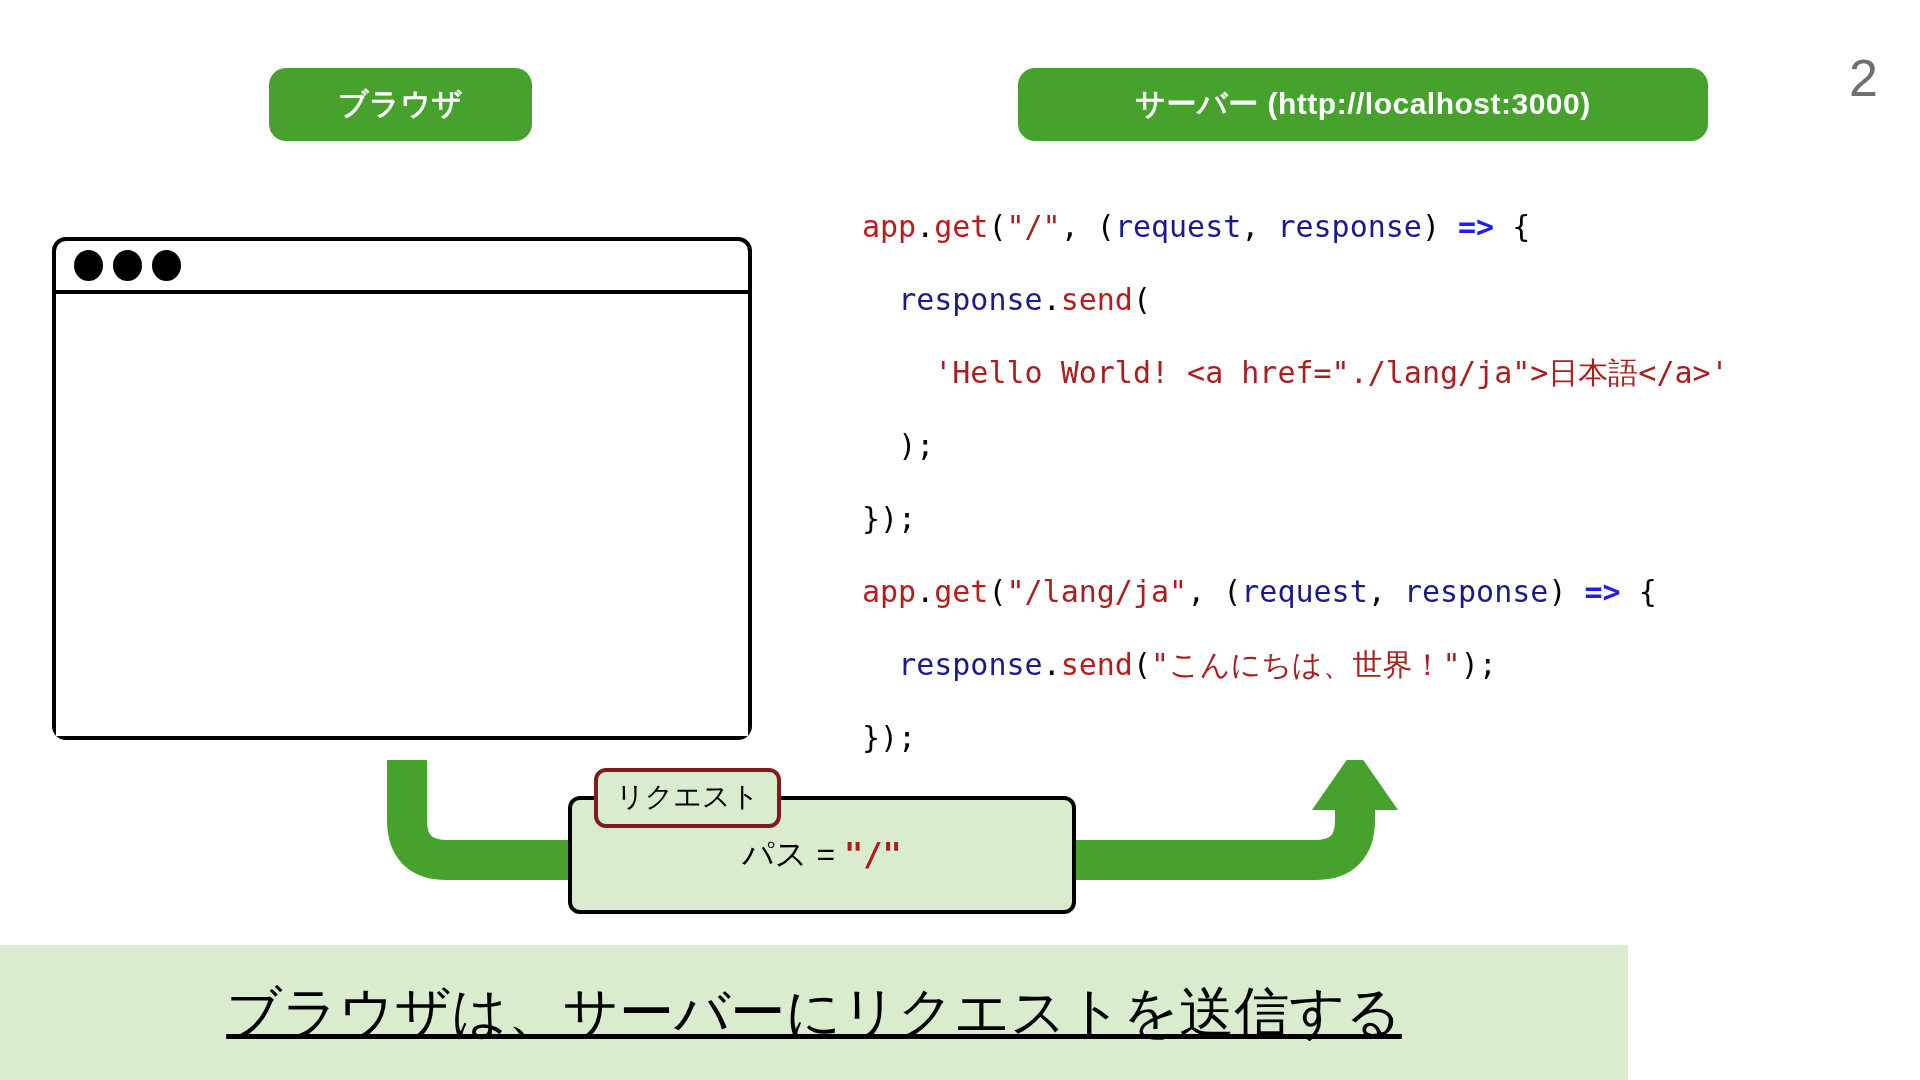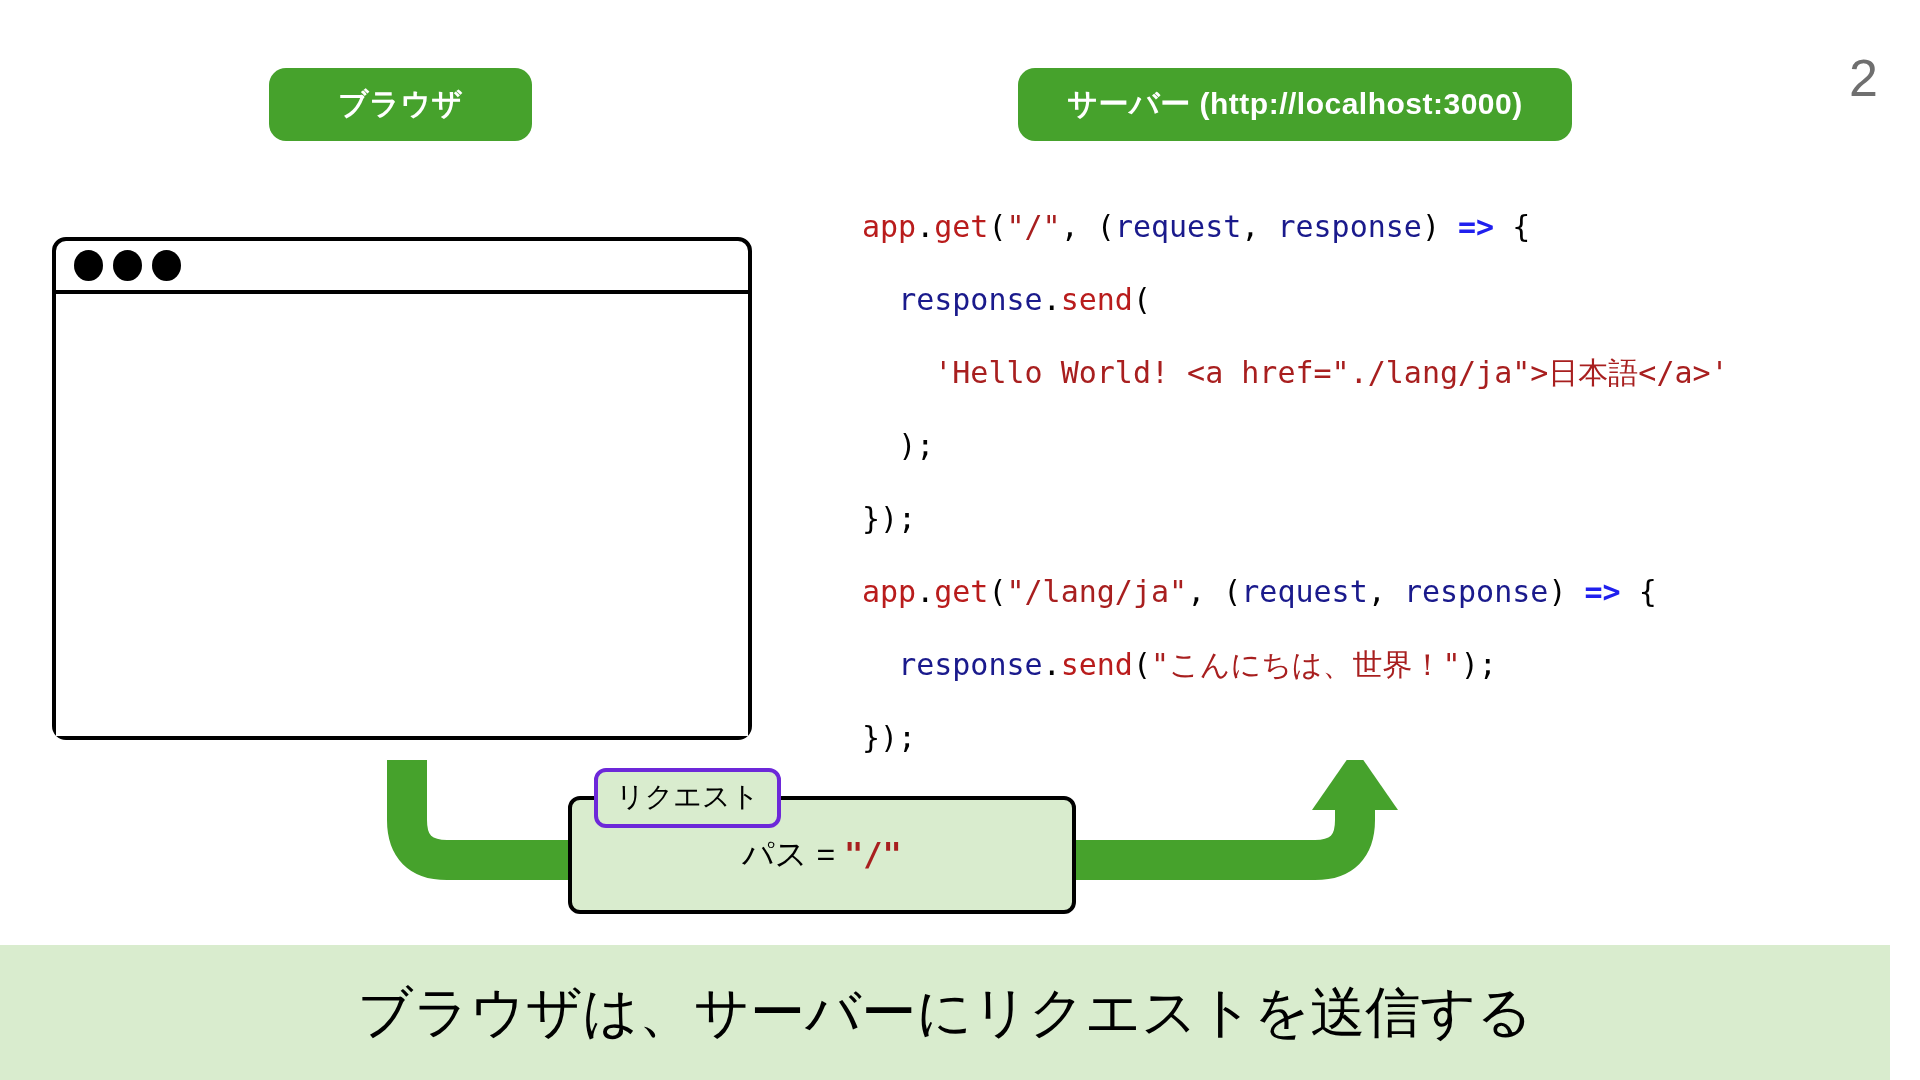--- a/index.html
+++ b/index.html
@@ -41,21 +41,21 @@
   #chip-browser {
     left: 269px;
     top: 68px;
     width: 263px;
     height: 73px;
     font-size: 30px;
   }
   #chip-server {
     left: 1018px;
     top: 68px;
-    width: 554px;
+    width: 690px;
     height: 73px;
     font-size: 30px;
   }
 
   
   #browser-window {
     position: absolute;
     left: 52px;
     top: 237px;
     width: 700px;
@@ -158,39 +158,40 @@
     color: #a81f1f;
     font-weight: bold;
     font-family: "DejaVu Sans Mono", "Liberation Mono", monospace;
   }
   #request-tab {
     position: absolute;
     left: 594px;
     top: 768px;
     padding: 6px 18px 8px 18px;
     background: #d9ecce;
-    border: 4px solid #6d28d9;
+    border: 4px solid #7f1d1d;
     border-radius: 12px;
     font-size: 28px;
     color: #000000;
     z-index: 5;
     font-family: "Liberation Sans", "DejaVu Sans", sans-serif;
   }
 
   
   #caption-band {
     position: absolute;
     left: 0;
     bottom: 0;
-    width: 1890px;
+    width: 1628px;
     height: 135px;
     background: #d9ecce;
     display: flex;
     align-items: center;
     justify-content: center;
+    text-decoration: underline;
   }
   #caption-text {
     font-size: 55px;
     color: #000000;
     font-family: "Liberation Sans", "DejaVu Sans", sans-serif;
   }
 </style>
 </head>
 <body>
 

